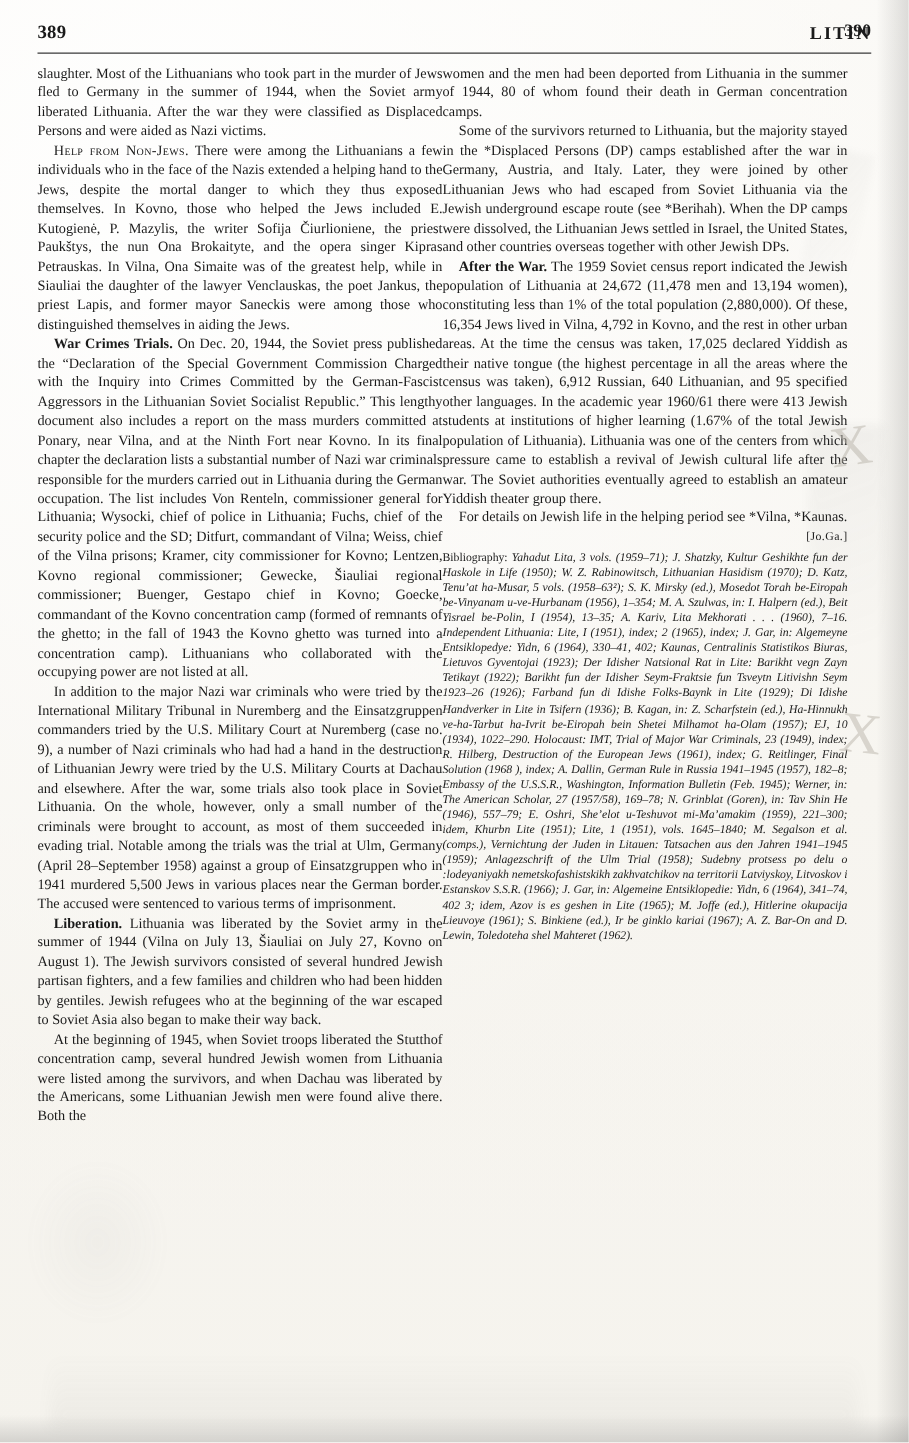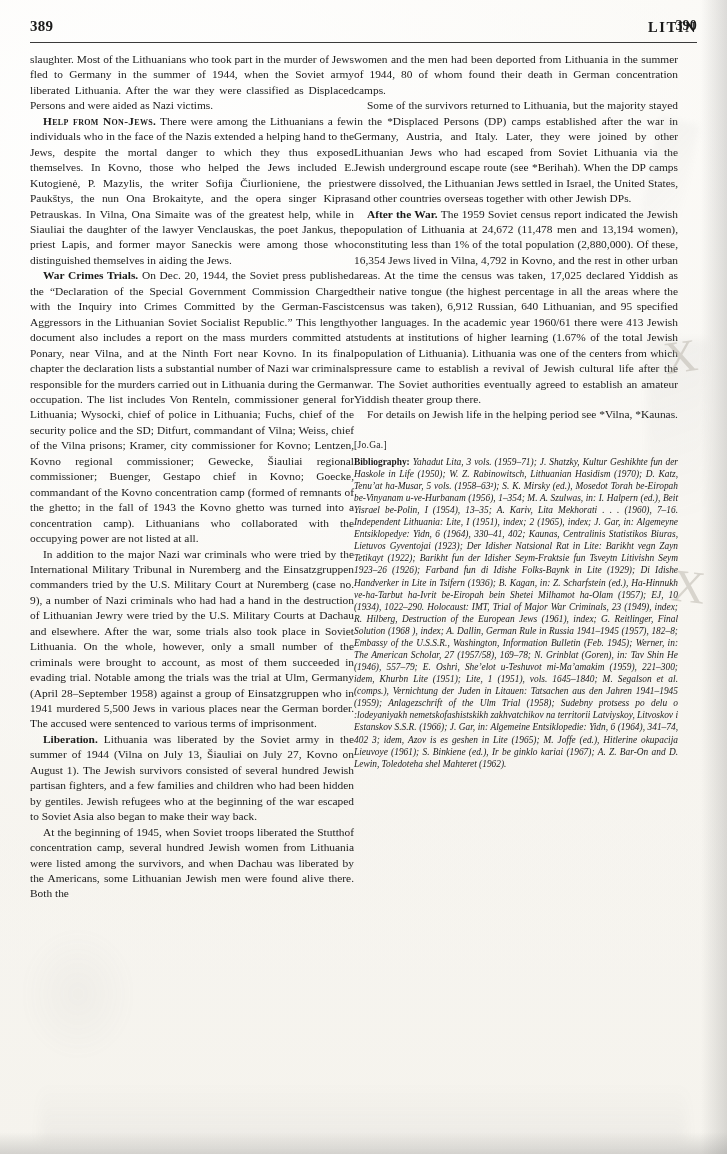--- a/index.html
+++ b/index.html
@@ -92,40 +92,39 @@
   }
   .col p.noindent {
     text-indent: 0;
   }
   .runhead {
     font-weight: bold;
   }
   .smallcaps {
     font-variant: small-caps;
     letter-spacing: 0.3px;
-    font-weight: bold;
   }
   .ital {
     font-style: italic;
     font-family: Liberation Serif, serif;
   }
   .sig {
-    text-align: left;
+    text-align: right;
     font-size: 9.5px;
     letter-spacing: 0.3px;
-    margin-top: 16px;
+    margin-top: 1px;
   }
   .biblio {
     font-size: 9.4px;
     line-height: 1.285;
     text-align: justify;
     margin-top: 4px;
   }
   .biblio .lead {
-    font-weight: bold;
+    font-weight: normal;
   }
   
   .smudge {
     position: absolute;
     pointer-events: none;
     opacity: 0.16;
   }
   .smudge.s1 {
     top: 120px; right: 38px;
     width: 40px; height: 110px;

